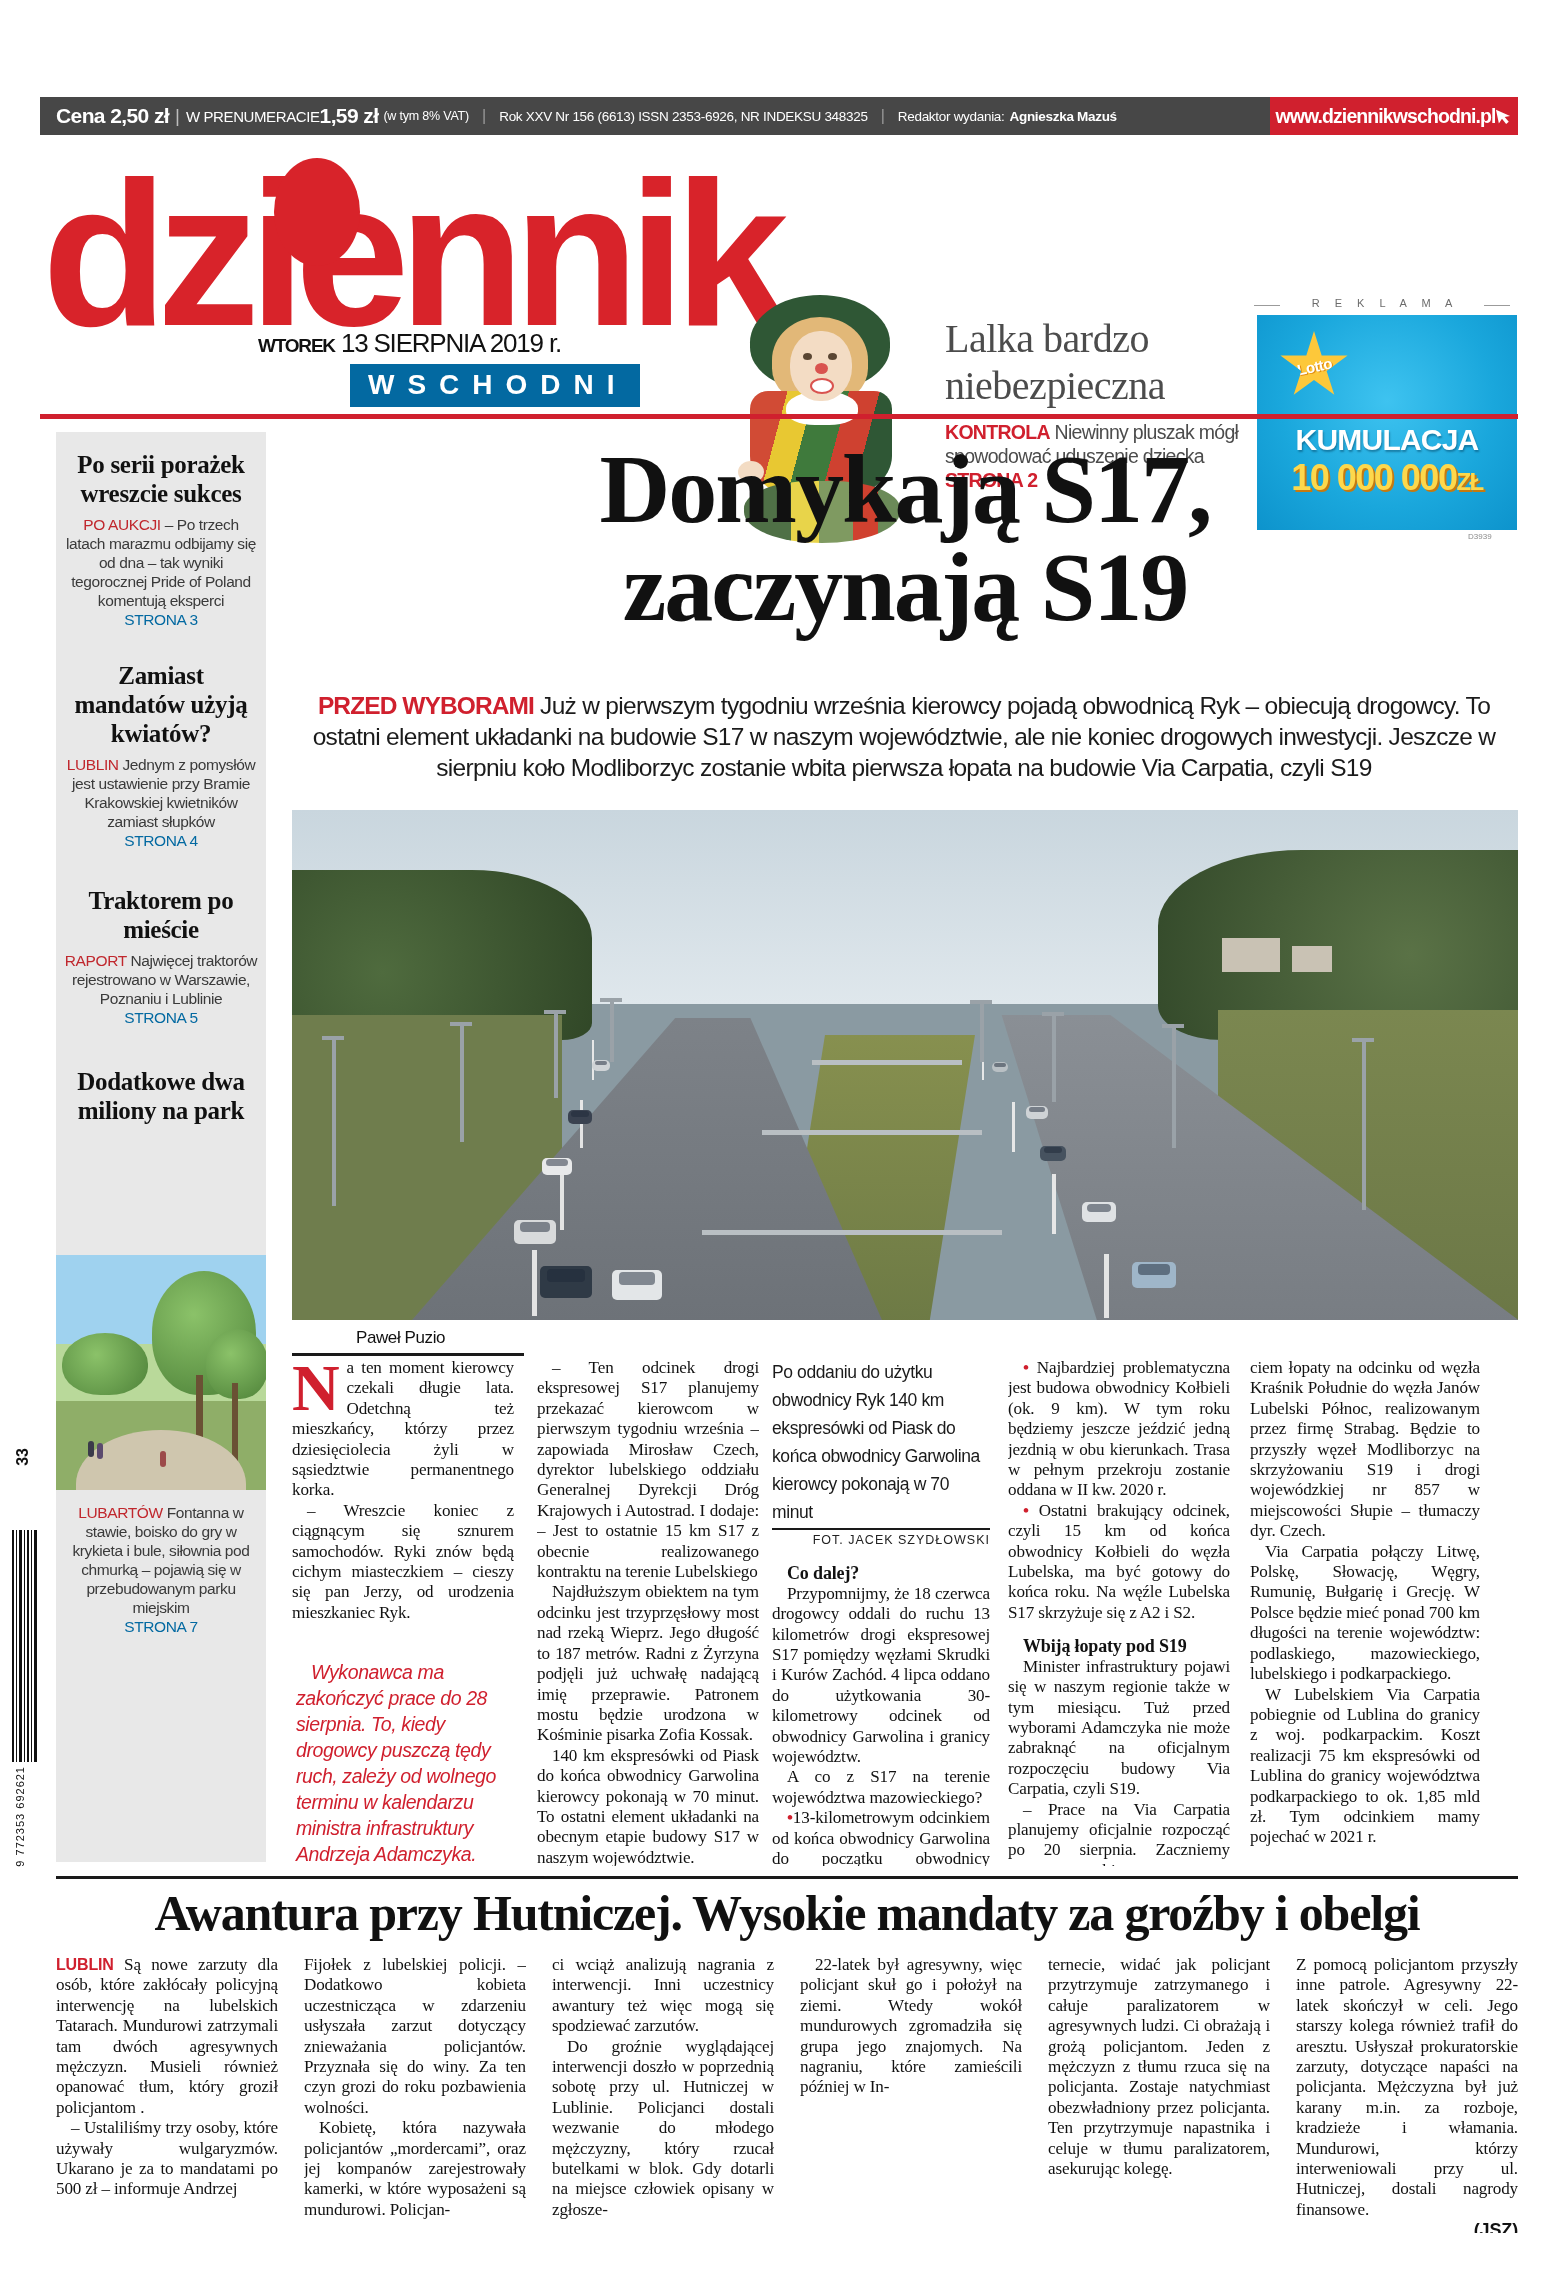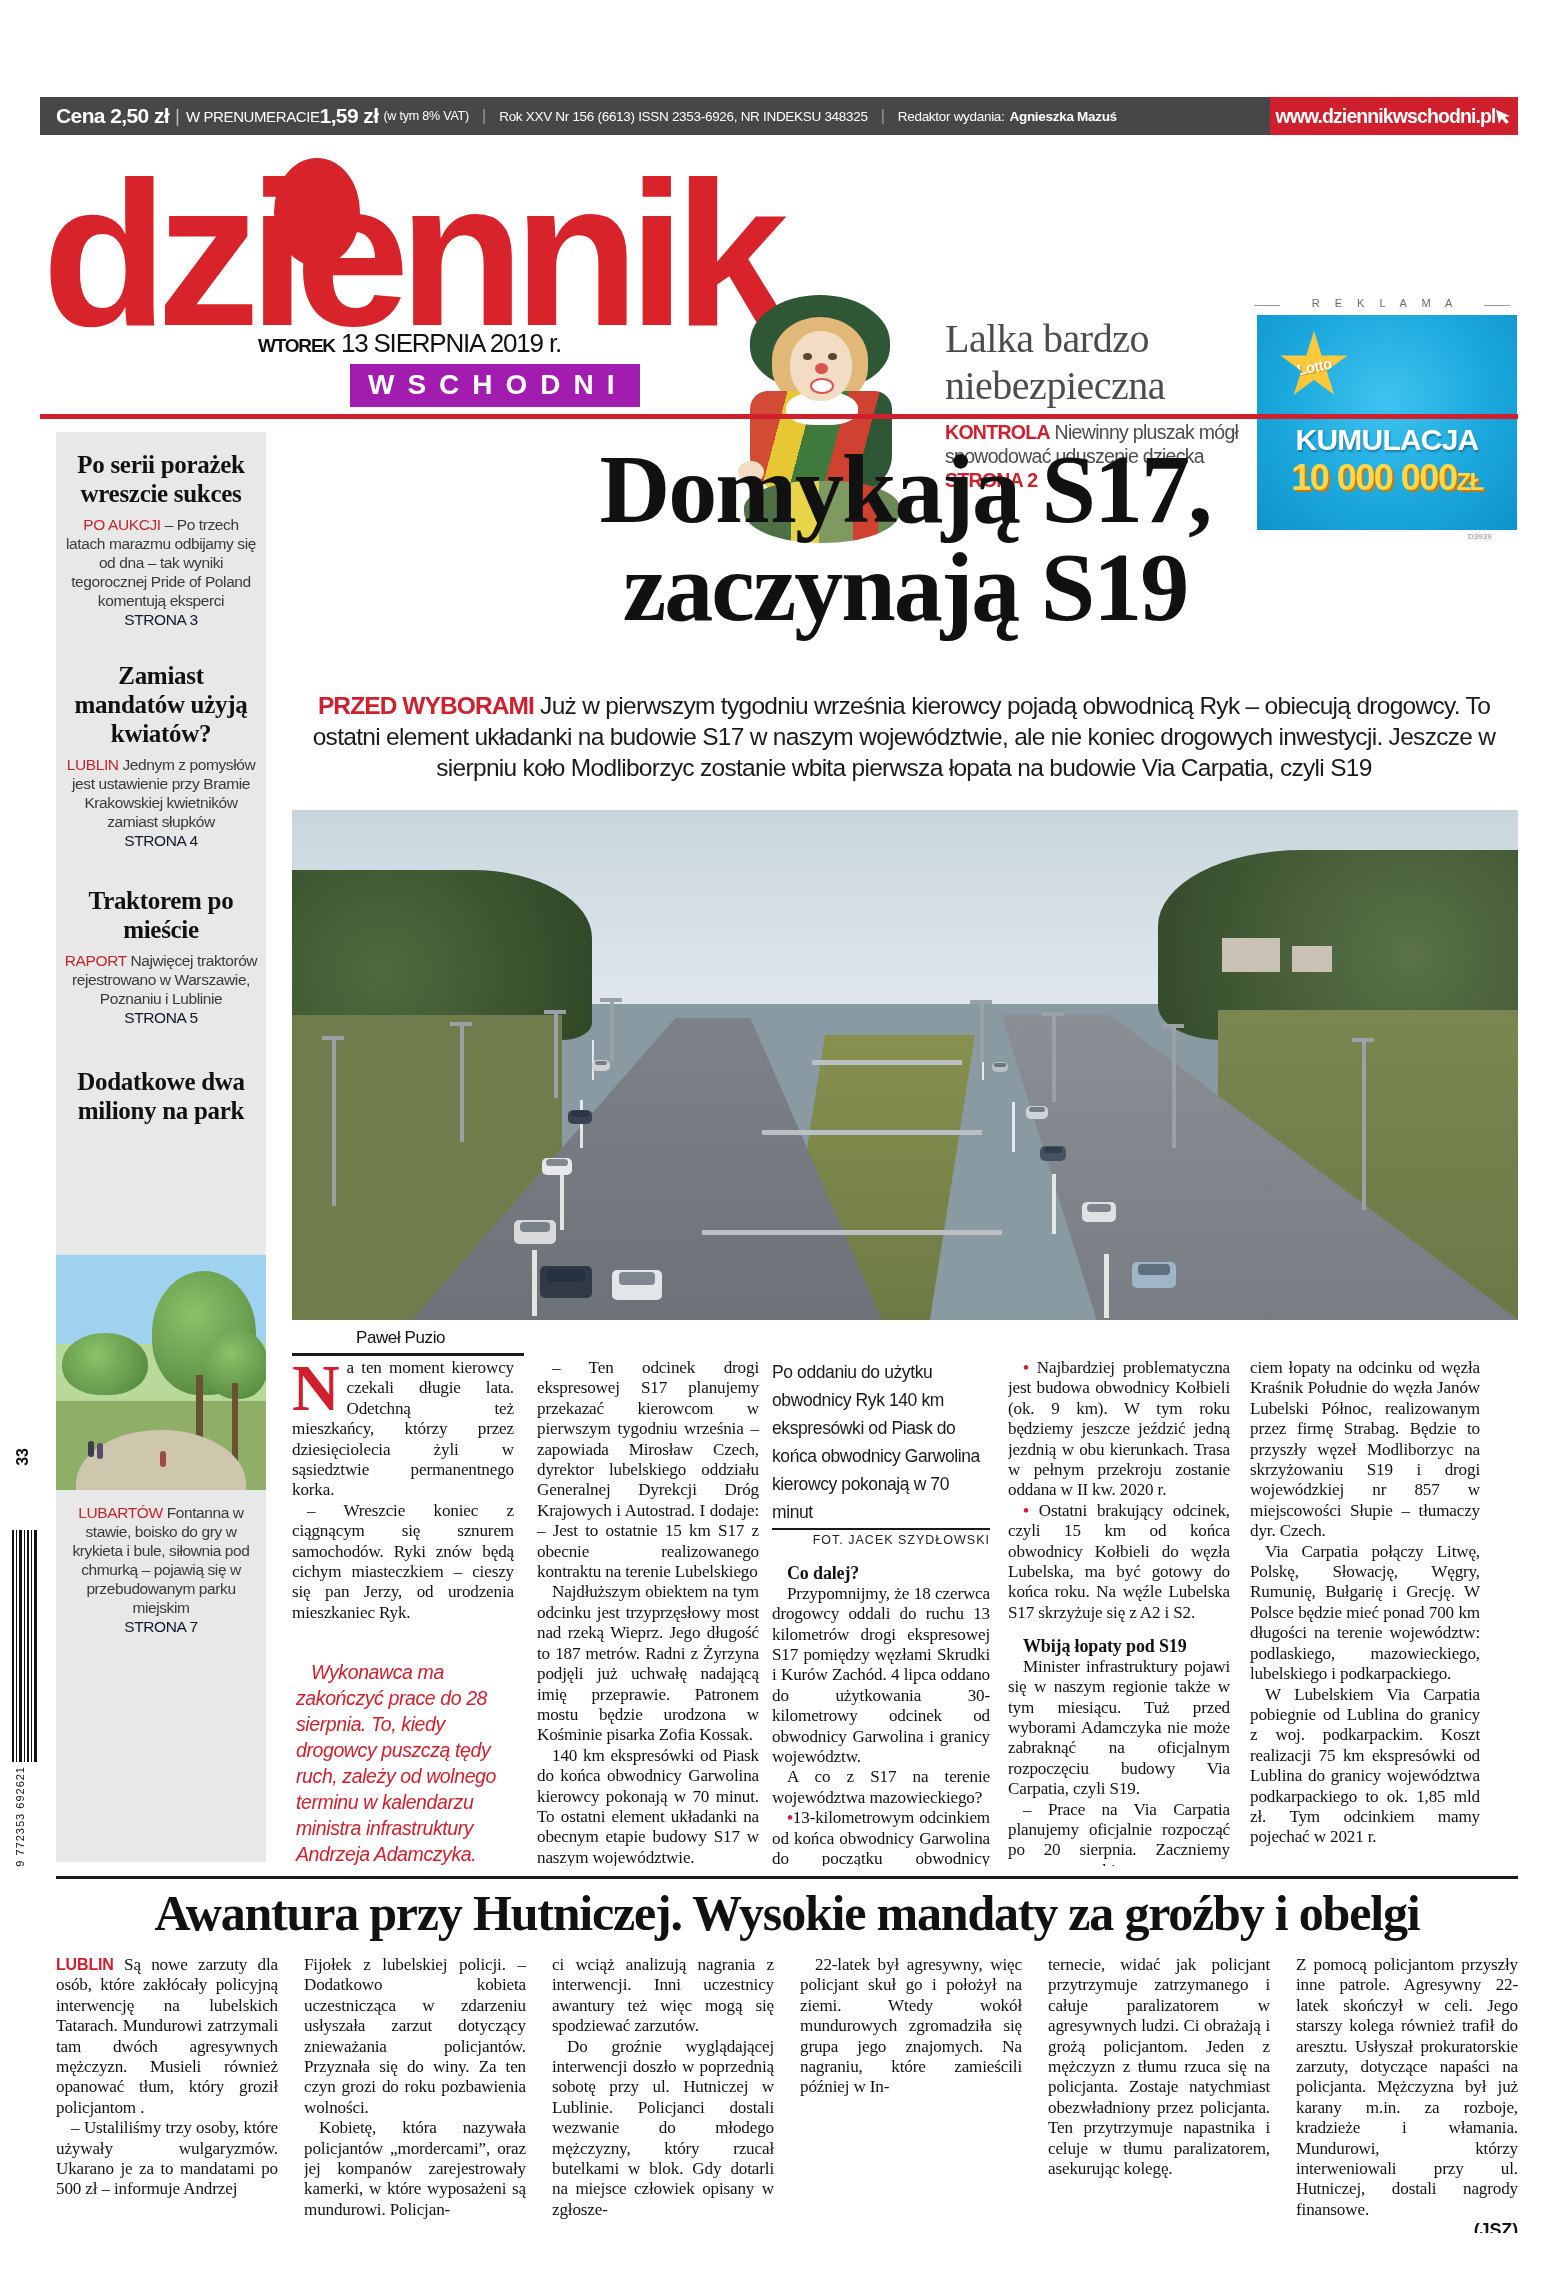--- a/index.html
+++ b/index.html
@@ -41,21 +41,21 @@
   .logo-text {
     font-family:"Liberation Sans", sans-serif; font-weight:bold;
     font-size:206px; color:#d8232a; letter-spacing:-11px;
     line-height:200px; position:relative; display:block;
   }
   .dot-i {
     position:absolute; left:232px; top:4px; width:86px; height:108px;
     background:#d8232a; border-radius:50%;
   }
   .wschodni {
-    position:absolute; left:350px; top:224px; background:#a21caf;
+    position:absolute; left:350px; top:224px; background:#0369a1;
     color:#fff; font-family:"Liberation Sans", sans-serif; font-weight:bold;
     font-size:28px; letter-spacing:13px; padding:5px 12px 6px 18px;
   }
   .datebox {
     position:absolute; left:258px; top:188px;
     font-family:"Liberation Sans", sans-serif; font-size:26px;
     letter-spacing:-1.2px; color:#111; white-space:nowrap;
   }
   .datebox b { font-weight:bold; font-size:19px; }
 
@@ -157,21 +157,21 @@
   .side-item { padding:0 6px; text-align:center; }
   .side-item h3 {
     font-family:"Liberation Serif", serif; font-weight:bold; font-size:25px;
     line-height:29px; color:#111; letter-spacing:-0.3px;
   }
   .side-item p {
     margin-top:7px; font-family:"Liberation Sans", sans-serif;
     font-size:15.5px; line-height:19px; color:#3a3a3a; letter-spacing:-0.4px;
   }
   .side-item .tag { color:#c0272d; }
-  .side-item .strona { color:#0f172a; display:block; }
+  .side-item .strona { color:#0369a1; display:block; }
   .park-img {
     position:absolute; left:0; top:0; width:210px; height:235px;
     background:linear-gradient(#9fd2ef 0 38%, #b9d99a 38% 62%, #8fae68 62% 100%);
     overflow:hidden;
   }
   .pk-tree {
     position:absolute; border-radius:50% 50% 45% 45%;
     background:radial-gradient(circle at 40% 35%, #8bc269, #4d8138);
   }
   .pk-trunk { position:absolute; background:#6a5134; }

